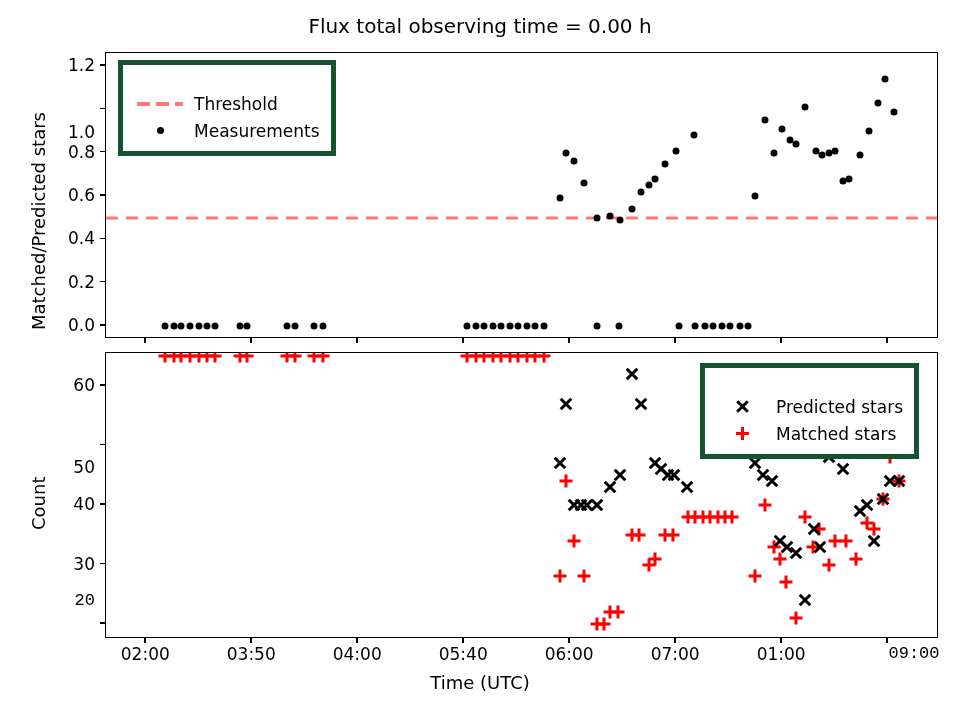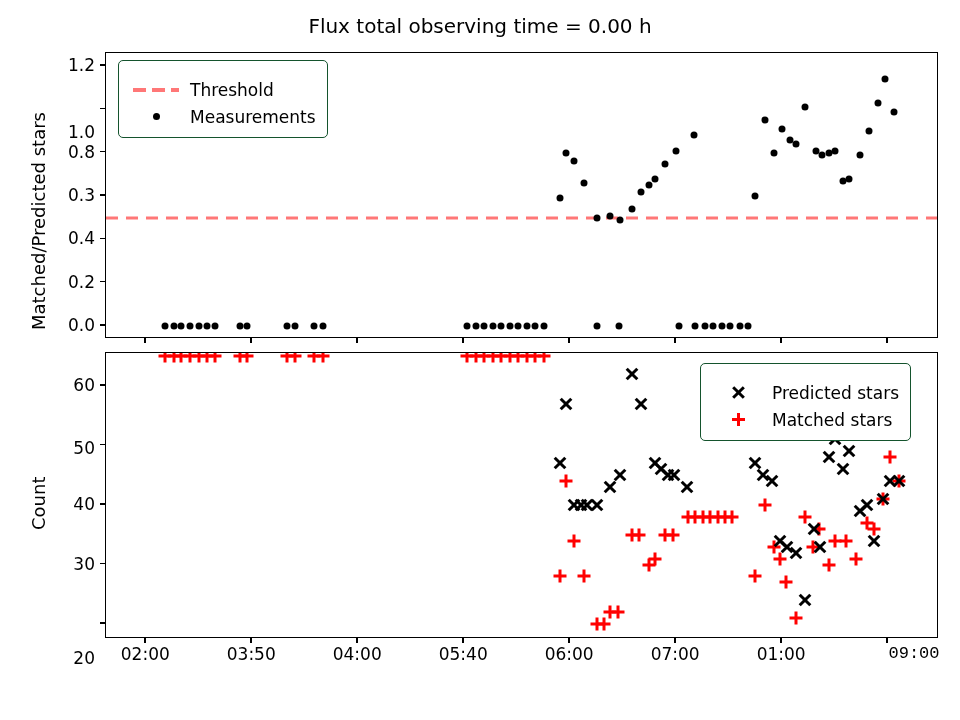--- a/index.html
+++ b/index.html
@@ -13,21 +13,21 @@
   .ylabel{position:absolute;transform-origin:0 0;transform:rotate(-90deg);font-size:18px;white-space:nowrap;}
   #ylabel-top{left:28px;top:330px;}
   #ylabel-bottom{left:28px;top:530px;}
   .xlabel{position:absolute;left:0;top:672px;width:960px;text-align:center;font-size:18px;}
   .ytick{position:absolute;right:0;font-size:17px;text-align:right;white-space:nowrap;transform:translateY(-50%);}
   .ytick-col{position:absolute;width:92px;left:3px;}
   .xtick{position:absolute;top:644px;font-size:17px;text-align:center;transform:translateX(-50%);white-space:nowrap;}
   .tickmark{position:absolute;background:#000;}
   .tick-y{width:5px;height:1.6px;}
   .tick-x{width:1.6px;height:5px;}
-  .legend{position:absolute;background:#fff;border:1px solid #14532d;border-radius:5px;padding:15px 11px 7px 9px;font-size:17px;}
+  .legend{position:absolute;background:#fff;border:5px solid #14532d;border-radius:0;padding:25px 11px 7px 9px;font-size:17px;}
   .legend-row{display:flex;align-items:center;height:27px;}
   .legend-key{width:56px;display:flex;align-items:center;justify-content:center;}
   .legend-label{padding-left:6px;white-space:nowrap;}
   #legend-top{left:118px;top:60px;}
   #legend-bottom{left:700px;top:363px;}
   .dash{width:46px;height:4px;background:#f77;
         background-image:linear-gradient(to right,#f77 0 13px,transparent 13px 19px,#f77 19px 32px,transparent 32px 38px,#f77 38px 46px);
         background-color:transparent;}
   .dot{width:7px;height:7px;border-radius:50%;background:#000;}
   .marker{position:absolute;}
@@ -54,35 +54,36 @@
 </style>
 </head>
 <body>
 
 <div id="root">
 
   <div class="title">Flux total observing time = 0.00 h</div>
 
   <div class="ylabel" id="ylabel-top">Matched/Predicted stars</div>
   <div class="ylabel" id="ylabel-bottom">Count</div>
+  <div class="xlabel">Time (UTC)</div>
 
   <div class="ytick-col" id="yticks-top">
       <div class="ytick" style="top: 325px;">0.0</div>
       <div class="ytick" style="top: 281.667px;">0.2</div>
       <div class="ytick" style="top: 238.333px;">0.4</div>
-      <div class="ytick" style="top: 195px;">0.3</div>
+      <div class="ytick" style="top: 195px;">0.6</div>
       <div class="ytick" style="top: 151.667px; margin-left: 18px;">0.8</div>
       <div class="ytick" style="top: 108.333px; margin-top: 24px;">1.0</div>
       <div class="ytick" style="top: 65px;">1.2</div>
     </div>
   <div class="ytick-col" id="yticks-bottom">
-      <div class="ytick" style="top: 658px;">20</div>
+      <div class="ytick" style="top: 600px; font-family: Liberation Mono, monospace;">20</div>
       <div class="ytick" style="top: 563.521px;">30</div>
       <div class="ytick" style="top: 503.938px;">40</div>
-      <div class="ytick" style="top: 448px; margin-left: 19px;">50</div>
+      <div class="ytick" style="top: 467px; margin-left: 19px;">50</div>
       <div class="ytick" style="top: 384.771px;">60</div>
     </div>
   <div id="xticks">
       <div class="xtick" style="left: 145.272px;">02:00</div>
       <div class="xtick" style="left: 251.252px;">03:50</div>
       <div class="xtick" style="left: 357.232px;">04:00</div>
       <div class="xtick" style="left: 463.211px;">05:40</div>
       <div class="xtick" style="left: 569.191px;">06:00</div>
       <div class="xtick" style="left: 675.17px;">07:00</div>
       <div class="xtick" style="left: 781.15px;">01:00</div>

